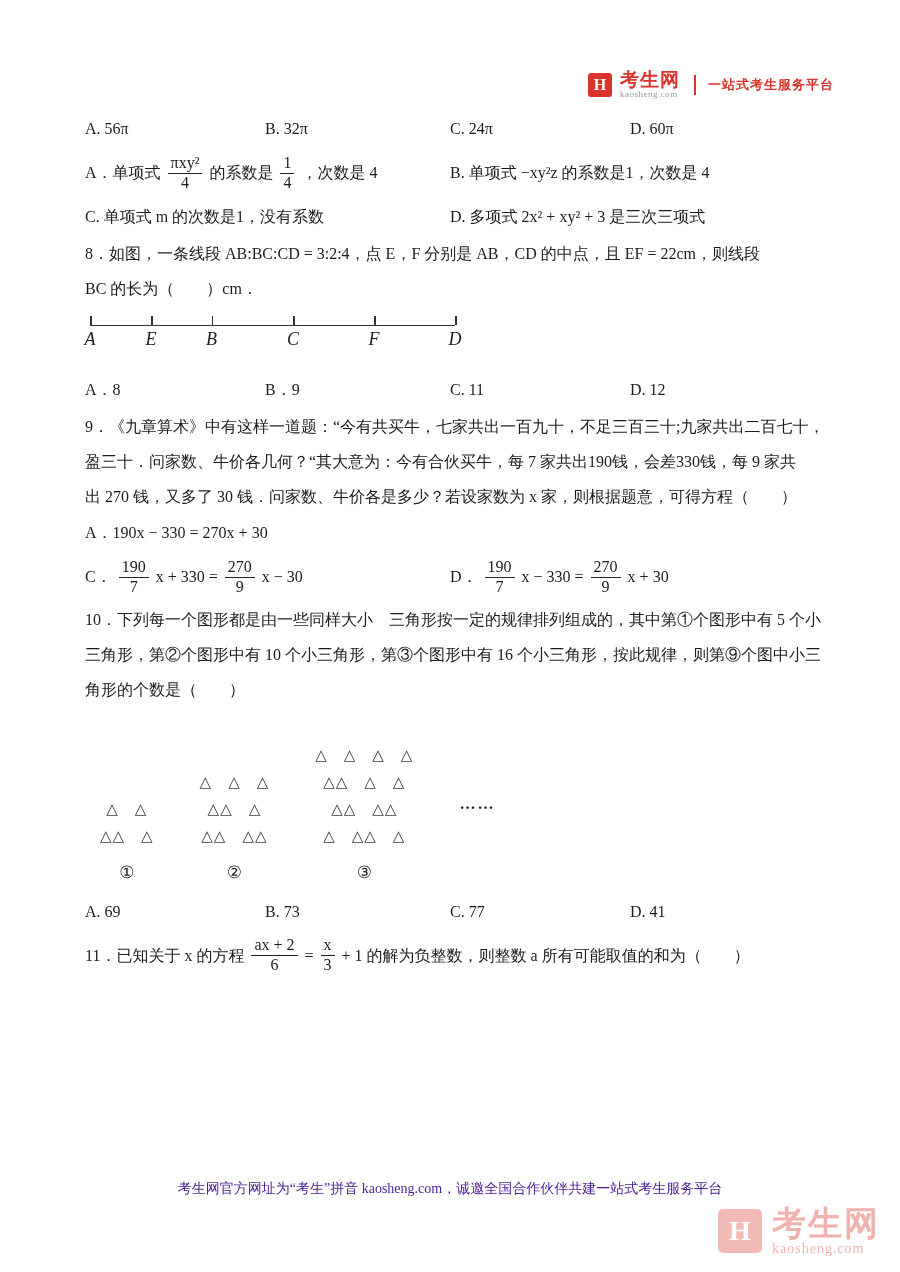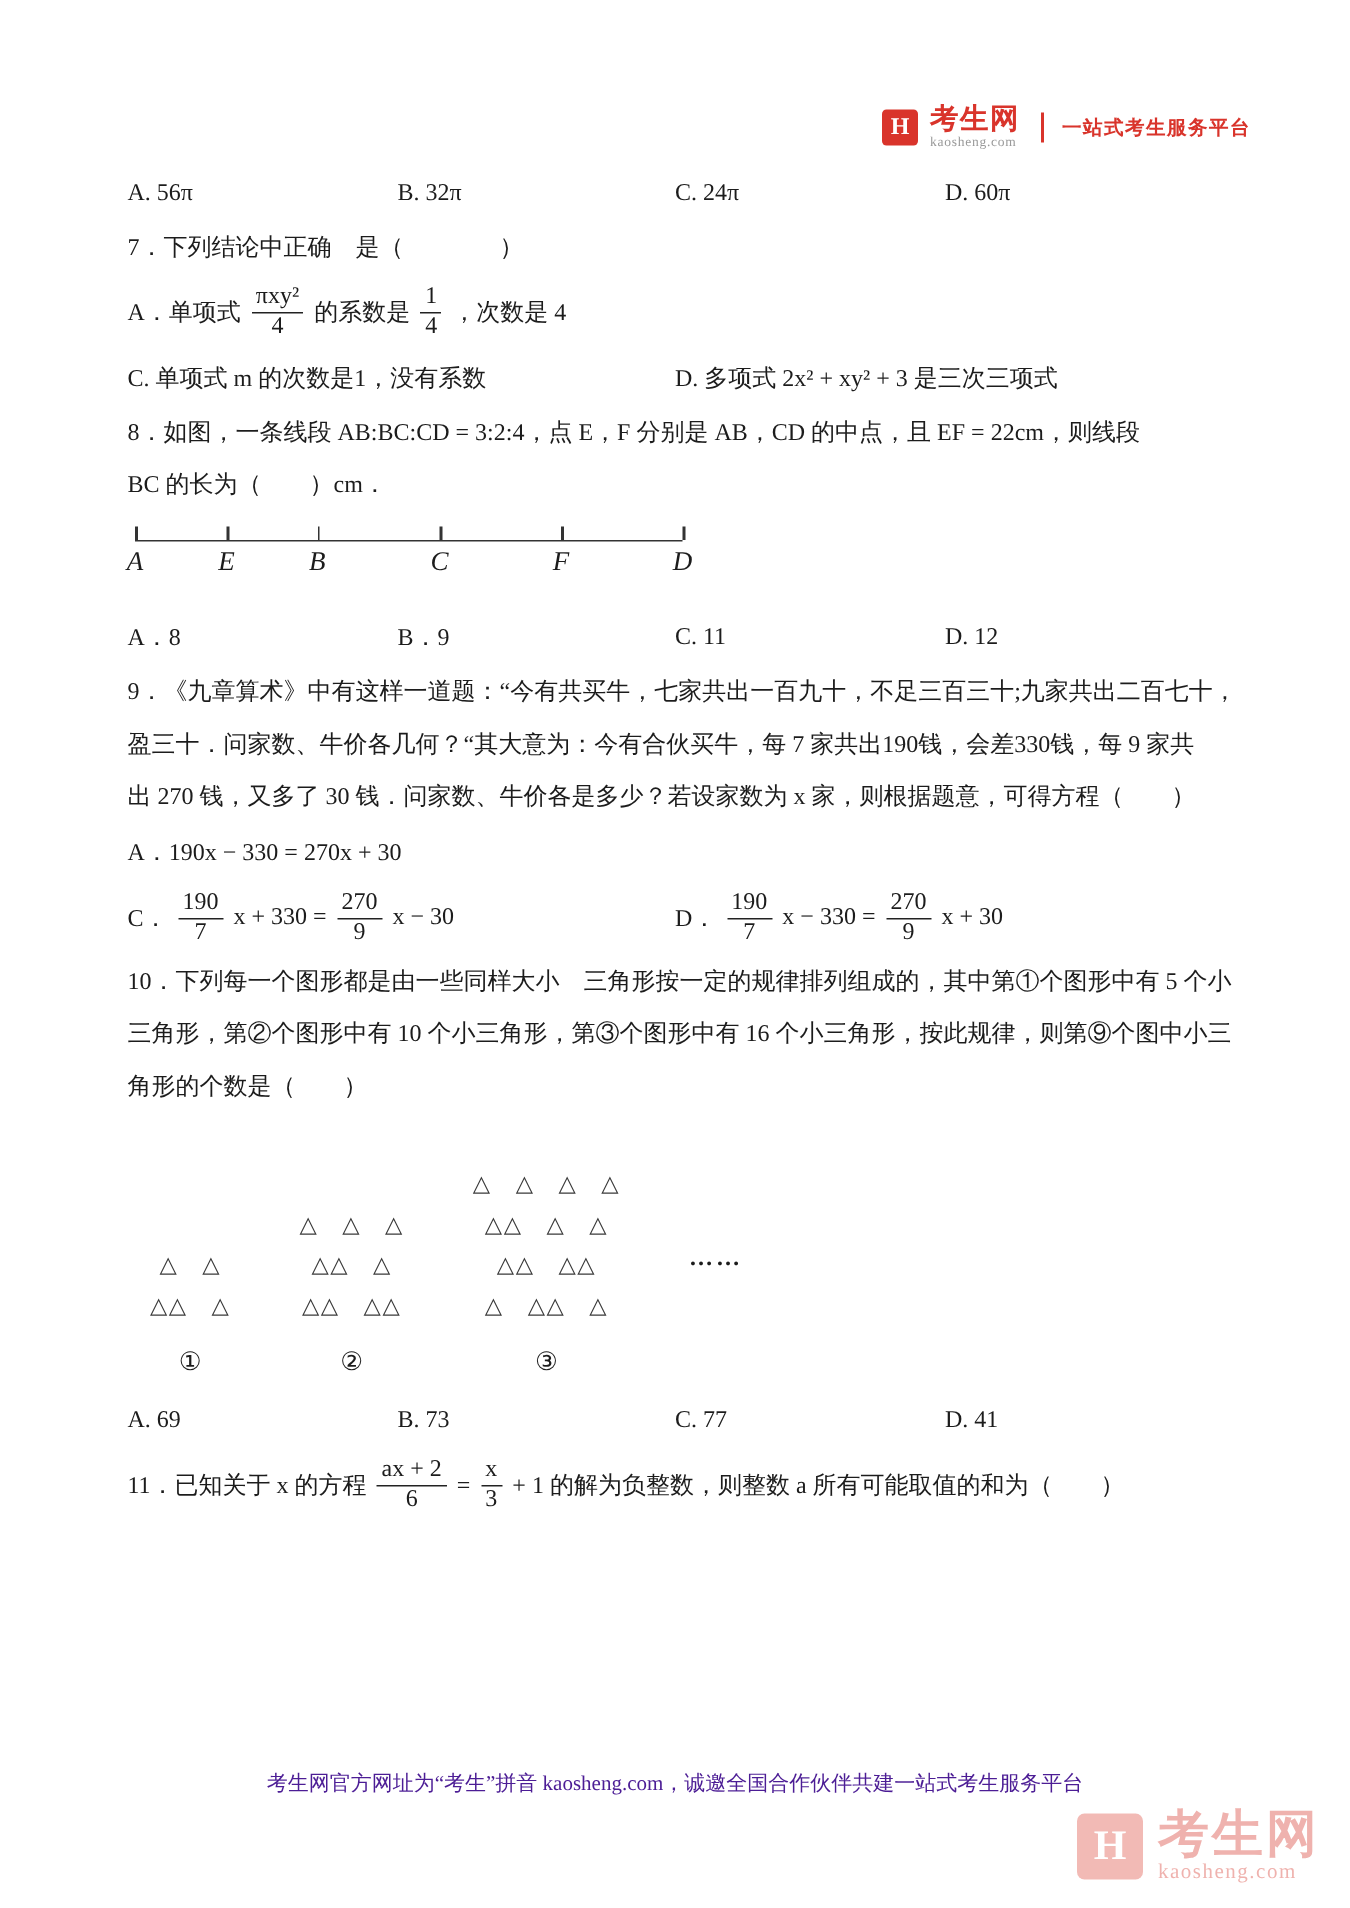--- a/index.html
+++ b/index.html
@@ -80,35 +80,35 @@
     <div>
       <div class="opts4">
         <span>A. 56π</span>
         <span>B. 32π</span>
         <span>C. 24π</span>
         <span>D. 60π</span>
       </div>
     </div>
 
     <div>
-      <p class="stem">7．下列结论中正确　是（　　　　）</p>
       <div class="opts2 tall">
         <span class="optflex">
           <span>A．单项式</span>
           <span class="frac">
               <span class="fn">πxy²</span>
               <span class="fd">4</span>
             </span>
           <span>的系数是</span>
           <span class="frac">
               <span class="fn">1</span>
               <span class="fd">4</span>
             </span>
           <span>，次数是 4</span>
         </span>
+        <span>B. 单项式 −xy²z 的系数是1，次数是 4</span>
       </div>
       <div class="opts2">
         <span>C. 单项式 m 的次数是1，没有系数</span>
         <span>D. 多项式 2x² + xy² + 3 是三次三项式</span>
       </div>
     </div>
 
     <div>
       <p class="stem">8．如图，一条线段 AB:BC:CD = 3:2:4，点 E，F 分别是 AB，CD 的中点，且 EF = 22cm，则线段</p>
       <p class="stem">BC 的长为（　　）cm．</p>

